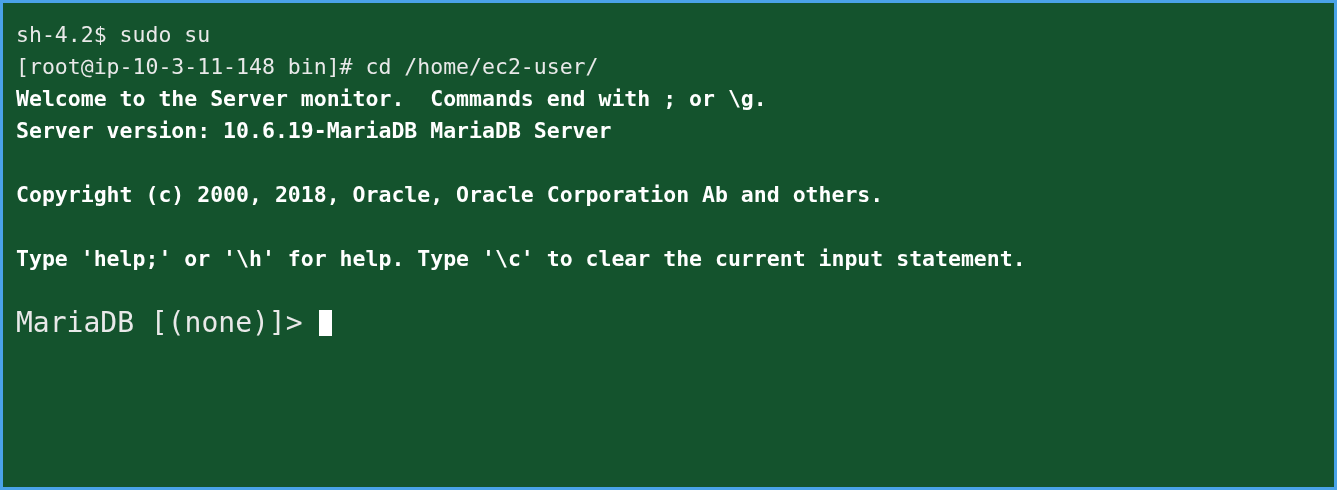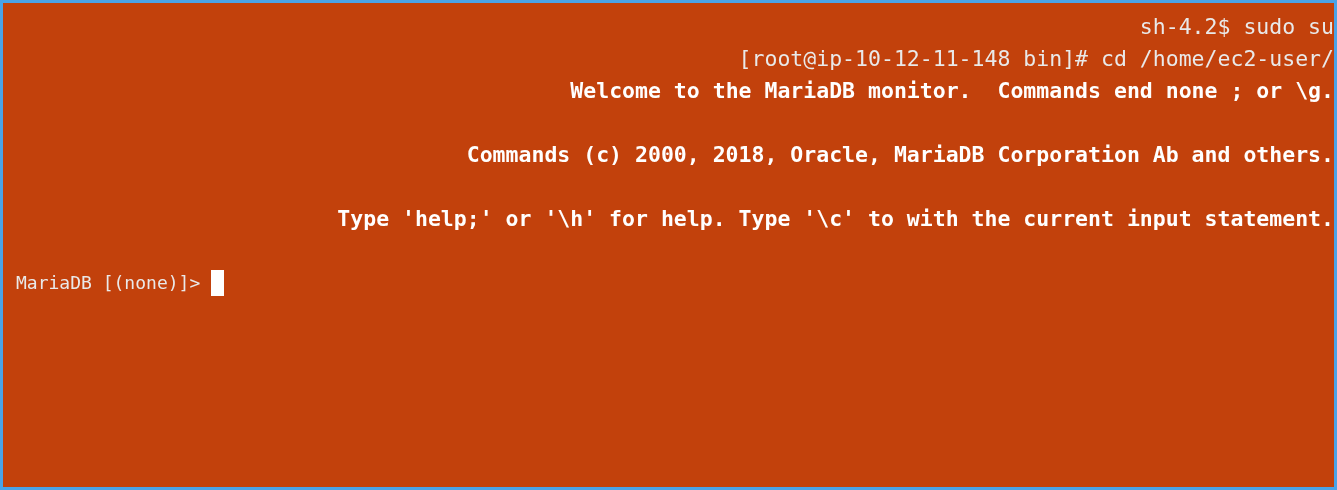--- a/index.html
+++ b/index.html
@@ -22,24 +22,23 @@
     background: #000000;
     border: 3px solid #4aa3e8;
     overflow: hidden;
     position: relative;
   }
 
   #terminal-screen {
     box-sizing: border-box;
     width: 100%;
     height: 100%;
-    background: #c2410c;
-    padding: 8px 0 0 13px;
+    background: #14532d;
+    padding: 16px 0 0 13px;
     overflow: hidden;
-    text-align: right;
   }
 
   .term-line {
     font-family: "DejaVu Sans Mono", "Liberation Mono", monospace;
     font-size: 21.5px;
     line-height: 32px;
     height: 32px;
     color: #f2f2f2;
     white-space: pre;
     letter-spacing: 0px;
@@ -61,21 +60,21 @@
   }
 
   #prompt-line {
     display: flex;
     align-items: center;
     height: 32px;
   }
 
   #prompt-text {
     font-family: "DejaVu Sans Mono", "Liberation Mono", monospace;
-    font-size: 18px;
+    font-size: 28px;
     line-height: 32px;
     font-weight: normal;
     color: #e9e9e9;
     white-space: pre;
   }
 
   #cursor-block {
     display: inline-block;
     width: 13px;
     height: 26px;
@@ -86,34 +85,35 @@
   }
 </style>
 </head>
 <body>
 
 <div id="terminal-window">
   <div id="terminal-screen">
 
     <div class="term-line regular">sh-4.2$ sudo su</div>
 
-    <div class="term-line regular">[root@ip-10-12-11-148 bin]# cd /home/ec2-user/</div>
+    <div class="term-line regular">[root@ip-10-3-11-148 bin]# cd /home/ec2-user/</div>
 
 
-    <div class="term-line bold">Welcome to the MariaDB monitor.  Commands end none ; or \g.</div>
+    <div class="term-line bold">Welcome to the Server monitor.  Commands end with ; or \g.</div>
 
 
+    <div class="term-line bold">Server version: 10.6.19-MariaDB MariaDB Server</div>
 
     <div class="term-line blank"></div>
 
-    <div class="term-line bold">Commands (c) 2000, 2018, Oracle, MariaDB Corporation Ab and others.</div>
+    <div class="term-line bold">Copyright (c) 2000, 2018, Oracle, Oracle Corporation Ab and others.</div>
 
     <div class="term-line blank"></div>
 
-    <div class="term-line bold">Type 'help;' or '\h' for help. Type '\c' to with the current input statement.</div>
+    <div class="term-line bold">Type 'help;' or '\h' for help. Type '\c' to clear the current input statement.</div>
 
     <div class="term-line blank"></div>
 
     <div id="prompt-line">
       <span id="prompt-text">MariaDB [(none)]&gt; </span>
       <span id="cursor-block"></span>
     </div>
 
   </div>
 </div>

